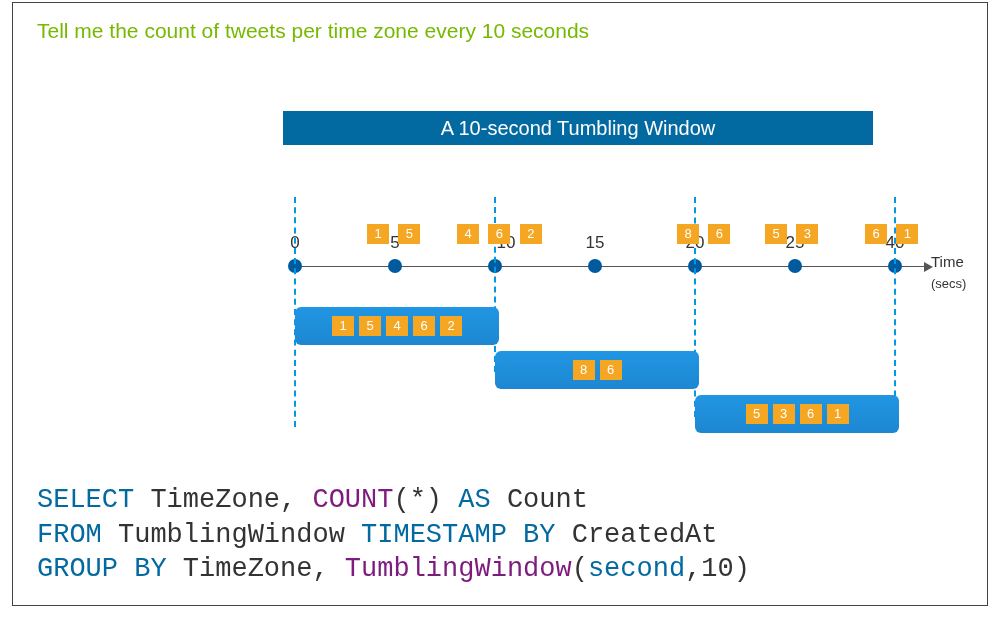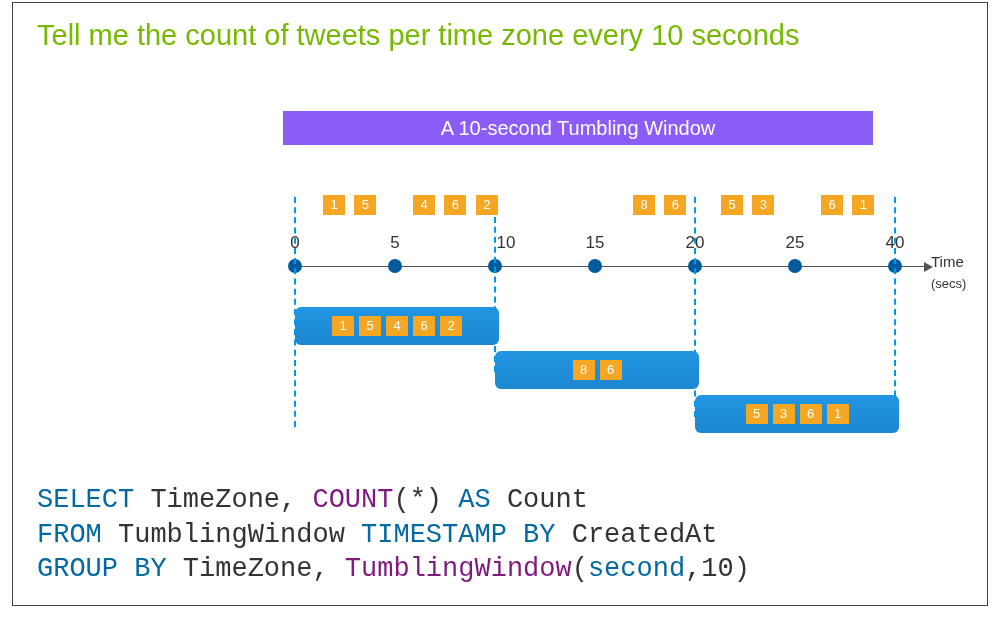--- a/index.html
+++ b/index.html
@@ -11,37 +11,37 @@
     position: relative;
   }
   .frame {
     position: absolute;
     top: 2px; left: 12px; right: 12px; bottom: 12px;
     border: 1px solid #444;
   }
   .title {
     color: #76b900;
     font-weight: 300;
-    font-size: 29px;
+    font-size: 21px;
     padding: 16px 24px 0 24px;
   }
   .diagram {
     position: absolute;
     top: 108px;
     left: 270px;
     width: 660px;
     height: 330px;
   }
   .banner {
     position: absolute;
     top: 0;
     left: 0;
     width: 590px;
     height: 34px;
-    background: #8b5cf6;
+    background: #0369a1;
     color: #fff;
     font-size: 20px;
     font-weight: 300;
     text-align: center;
     line-height: 34px;
   }
   .axis-line {
     position: absolute;
     top: 155px;
     left: 8px;
@@ -89,22 +89,23 @@
   }
   .vline {
     position: absolute;
     top: 86px;
     width: 0;
     border-left: 2px dashed #0099e5;
     transform: translateX(-50%);
   }
   .event-row {
     position: absolute;
-    top: 84px;
+    top: 113px;
     height: 22px;
+    margin-left: 44px;
   }
   .chip {
     display: inline-block;
     width: 22px;
     height: 20px;
     background: #f5a623;
     color: #fff;
     font-size: 13px;
     text-align: center;
     line-height: 20px;

